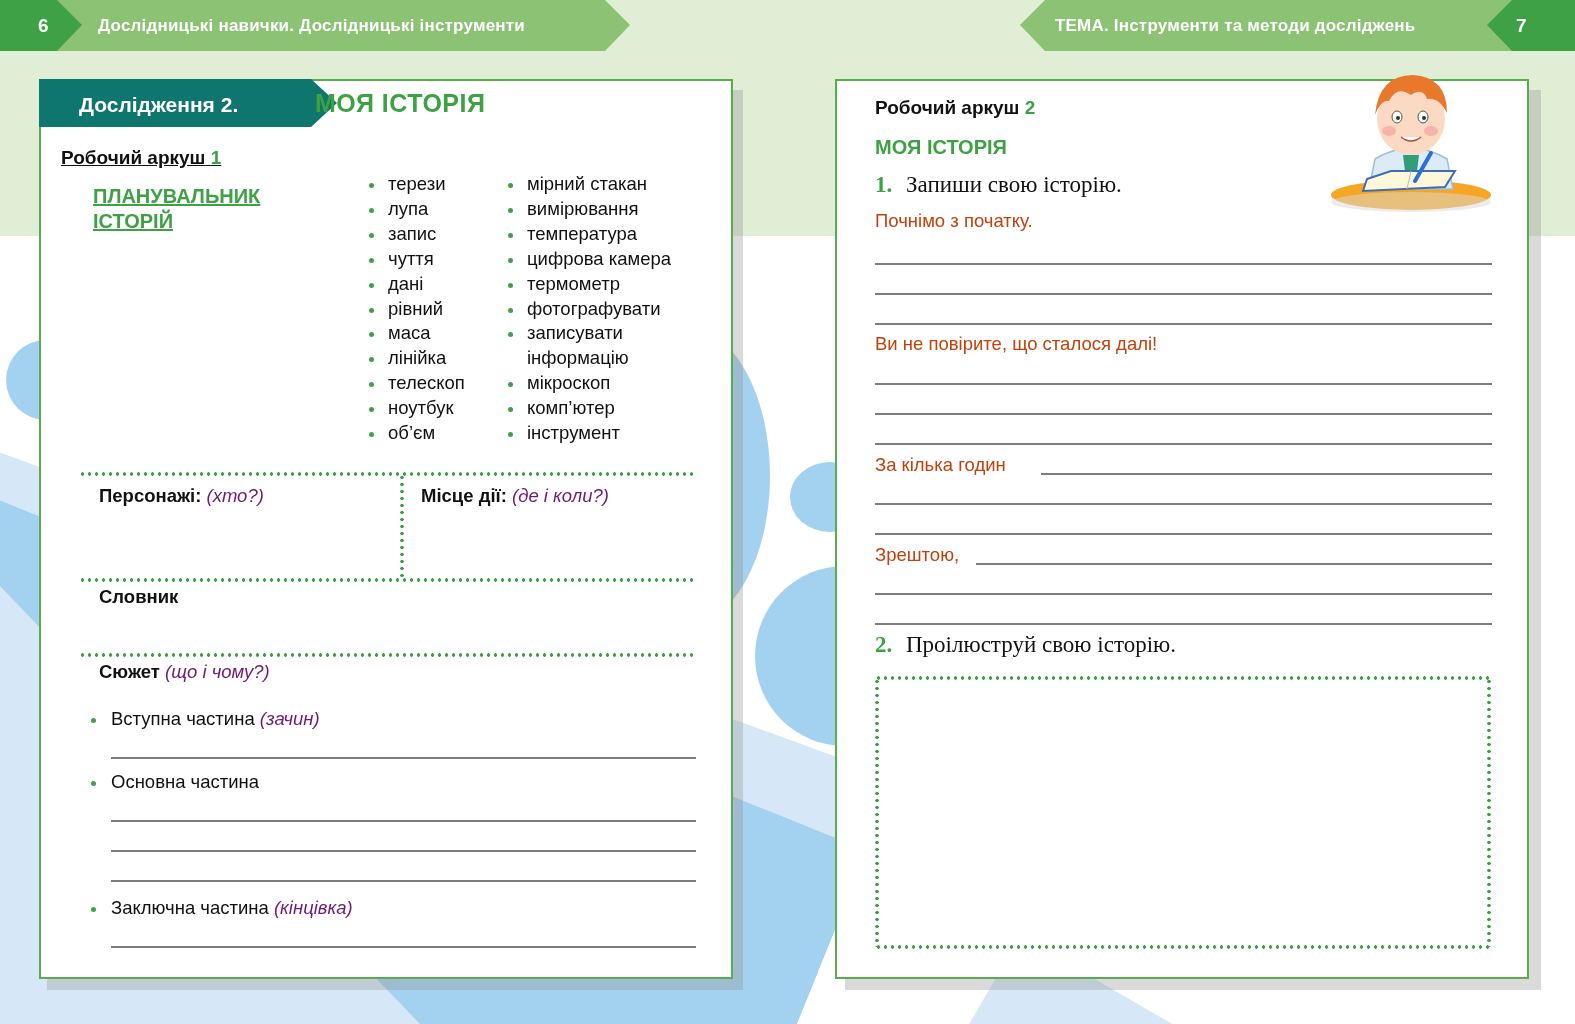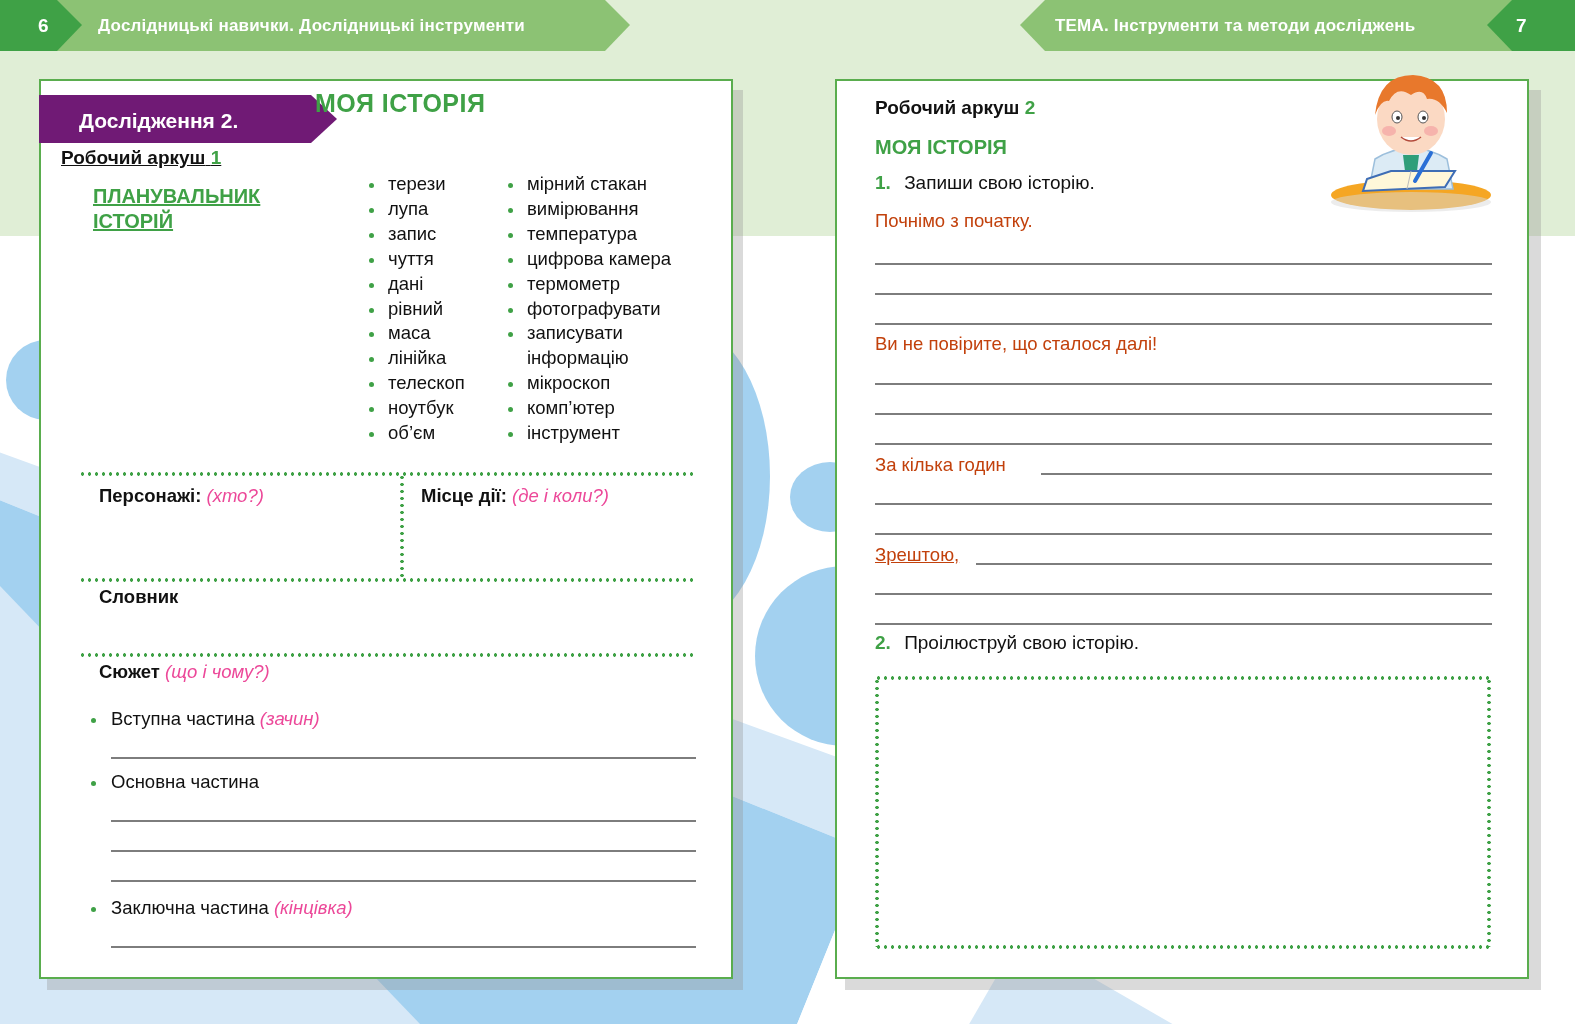--- a/index.html
+++ b/index.html
@@ -66,24 +66,24 @@
   }
   .card {
     position: absolute; background: #fff; border: 2px solid #5aad4e;
   }
   .card-left { left: 39px; top: 79px; width: 694px; height: 900px; }
   .card-right { left: 835px; top: 79px; width: 694px; height: 900px; }
 
   
   .ribbon {
     position: absolute; left: -2px; top: -2px; width: 298px; height: 52px;
-    background: #701a75;
+    background: #0f766e;
     clip-path: polygon(0 0, 272px 0, 298px 24px, 272px 48px, 0 48px);
     color: #fff; font-weight: bold; font-size: 21px;
-    display: flex; align-items: center; padding-left: 40px; margin-top: 16px;
+    display: flex; align-items: center; padding-left: 40px;
   }
   .title-green {
     position: absolute; left: 274px; top: 8px;
     color: #3fa146; font-weight: bold; font-size: 25px; letter-spacing: 0.5px;
   }
   .ws-label {
     position: absolute; font-weight: bold; font-size: 19px; color: #111;
   }
   .ws-label .num { color: #3fa146; }
   .sub-green {
@@ -108,36 +108,36 @@
     background-image: radial-gradient(circle, #3fa146 1.6px, transparent 1.9px);
     background-size: 7px 4px; background-repeat: repeat-x;
   }
   .dotted-v {
     position: absolute; width: 4px;
     background-image: radial-gradient(circle, #3fa146 1.6px, transparent 1.9px);
     background-size: 4px 7px; background-repeat: repeat-y;
   }
   .field-label { position: absolute; font-size: 18.5px; color: #111; }
   .field-label b { font-weight: bold; }
-  .hint { color: #ec4899; font-style: italic; margin-top: 40px; }
+  .hint { color: #701a75; font-style: italic; margin-top: 40px; }
 
   .bullet-item {
     position: absolute; font-size: 18.5px; color: #111; padding-left: 20px;
   }
   .bullet-item::before {
     content: ""; position: absolute; left: 0; top: 10px; width: 5px; height: 5px;
     border-radius: 50%; background: #3fa146;
   }
   .write-line {
     position: absolute; height: 2px; background: #7d7d7d;
   }
 
   
   .task {
-    position: absolute; font-size: 19px; color: #111;
+    position: absolute; font-size: 23px; color: #111; font-family: Liberation Serif, serif;
   }
   .task .num { color: #3fa146; font-weight: bold; margin-right: 8px; }
   .plain-text { position: absolute; font-size: 18.5px; color: #c2410c; }
 
   .boy {
     position: absolute; left: 490px; top: -14px; width: 170px; height: 150px;
   }
 </style>
 </head>
 <body>
@@ -268,21 +268,21 @@
   <div class="plain-text" style="left:38px; top:252px;">Ви не повірите, що сталося далі!</div>
   <div class="write-line" style="left:38px; top:302px; width:617px;"></div>
   <div class="write-line" style="left:38px; top:332px; width:617px;"></div>
   <div class="write-line" style="left:38px; top:362px; width:617px;"></div>
 
   <div class="plain-text" style="left:38px; top:373px;">За кілька годин</div>
   <div class="write-line" style="left:204px; top:392px; width:451px;"></div>
   <div class="write-line" style="left:38px; top:422px; width:617px;"></div>
   <div class="write-line" style="left:38px; top:452px; width:617px;"></div>
 
-  <div class="plain-text" style="left:38px; top:463px;text-decoration:underline;">Зрештою,</div>
+  <div class="plain-text" style="left:38px; top:463px;">Зрештою,</div>
   <div class="write-line" style="left:139px; top:482px; width:516px;"></div>
   <div class="write-line" style="left:38px; top:512px; width:617px;"></div>
   <div class="write-line" style="left:38px; top:542px; width:617px;"></div>
 
   <div class="task" style="left:38px; top:551px;">
     <span class="num">2.</span>
     <span>Проілюструй свою історію.</span>
   </div>
 
   <div class="dotted-h" style="left:38px; top:595px; width:616px;"></div>

